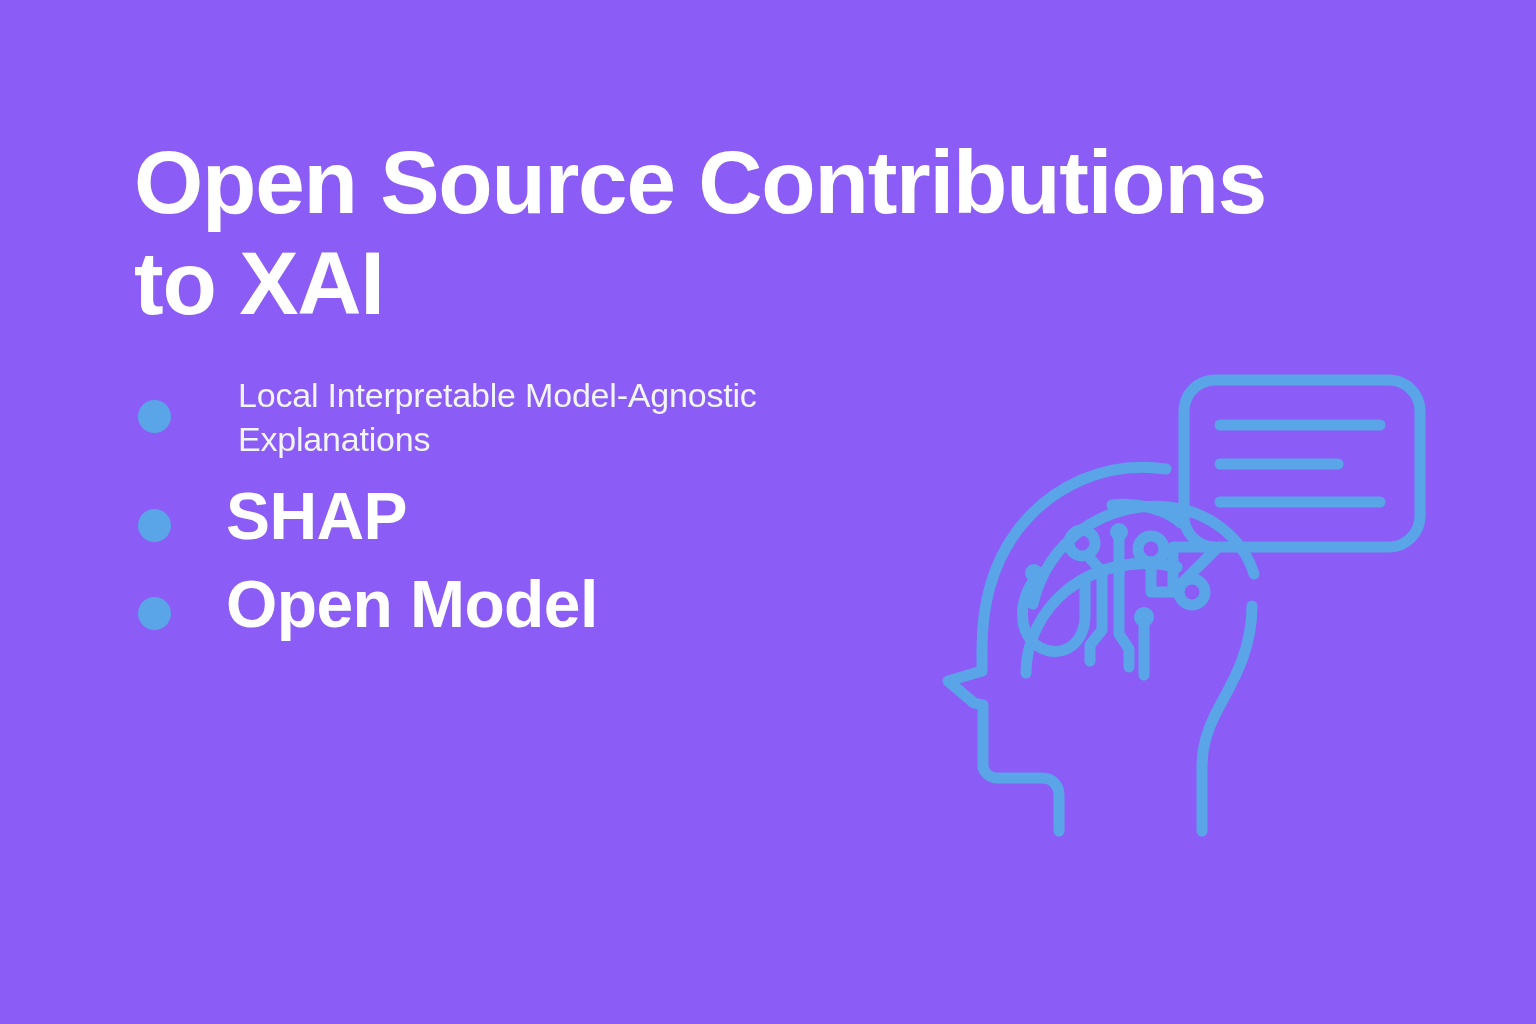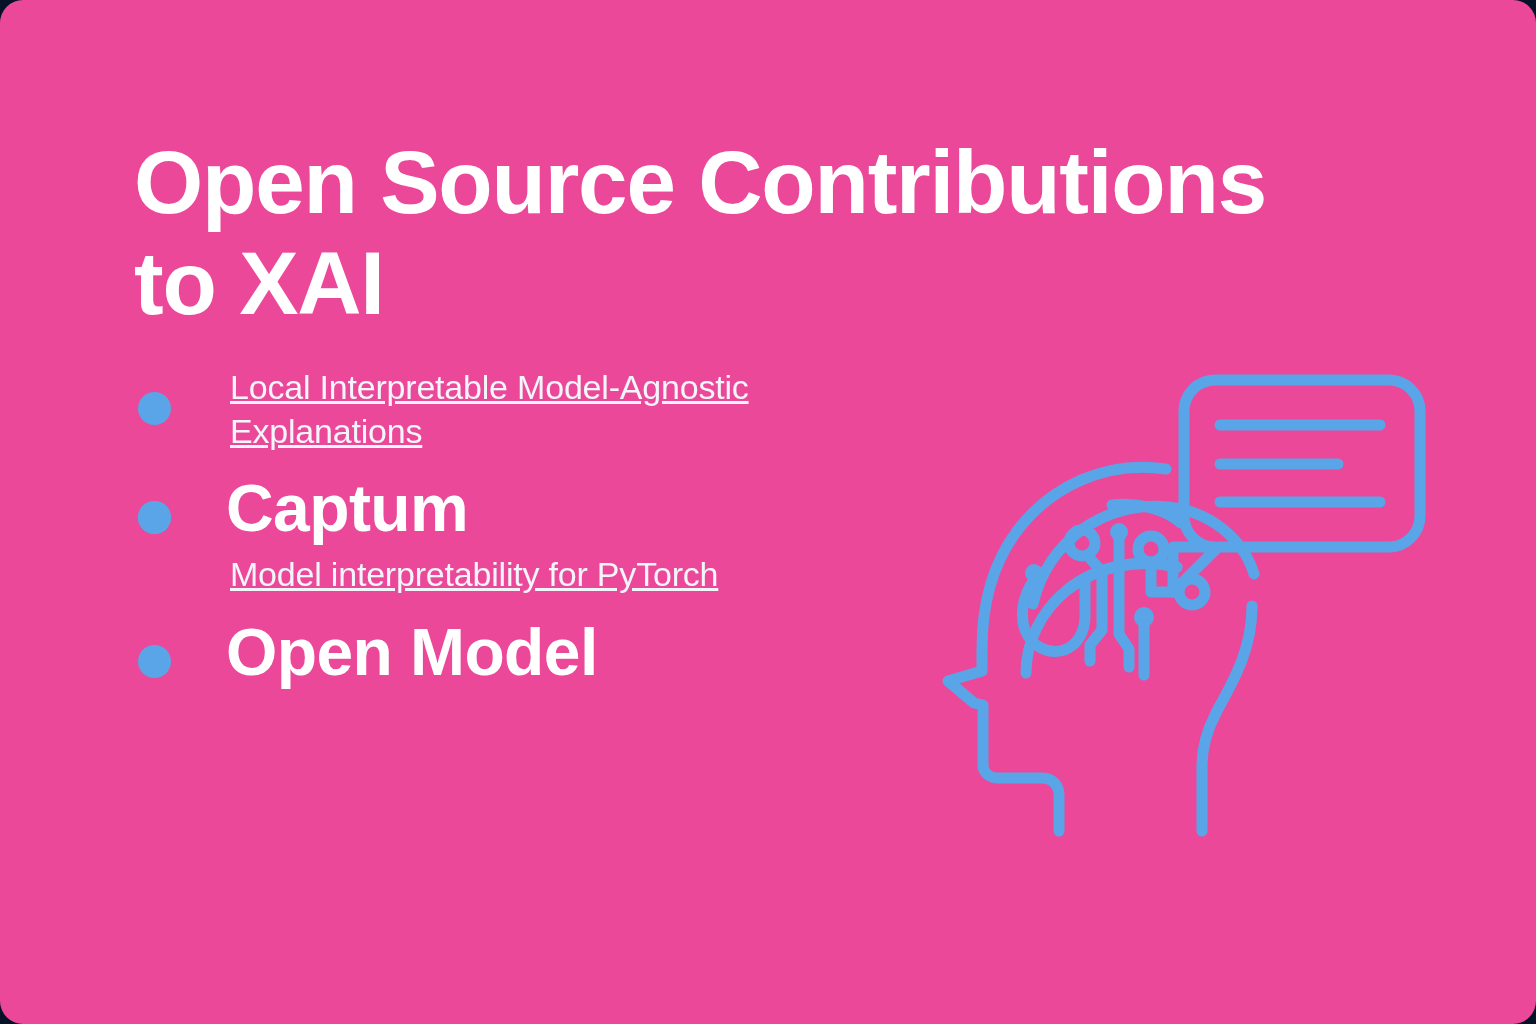--- a/index.html
+++ b/index.html
@@ -13,23 +13,22 @@
     height: 1024px;
     overflow: hidden;
     font-family: "Liberation Sans", sans-serif;
     -webkit-font-smoothing: antialiased;
   }
 
   .slide {
     position: relative;
     width: 1536px;
     height: 1024px;
-    background: #ec4899;
+    background: #8b5cf6;
     overflow: hidden;
-    border-radius: 23px;
   }
 
   
   .title {
     position: absolute;
     left: 134px;
     top: 72px;
     width: 1280px;
     color: #ffffff;
     font-size: 89px;
@@ -72,22 +71,21 @@
     letter-spacing: -0.6px;
     margin: 0 0 12px 0;
   }
 
   .item-sub {
     color: #f2f5fa;
     font-size: 34px;
     font-weight: normal;
     line-height: 1.28;
     letter-spacing: -0.2px;
-    margin: 4px;
-    text-decoration: underline;
+    margin: 12px;
   }
 
   
   .illustration {
     position: absolute;
     left: 930px;
     top: 368px;
     width: 512px;
     height: 472px;
   }
@@ -103,27 +101,23 @@
 
   <div class="list">
 
     <div class="item">
       <span class="bullet"></span>
       <div class="item-sub">Local Interpretable Model-Agnostic Explanations</div>
     </div>
 
     <div class="item">
       <span class="bullet"></span>
+      <div class="item-title">SHAP</div>
     </div>
 
-    <div class="item">
-      <span class="bullet"></span>
-      <div class="item-title">Captum</div>
-      <div class="item-sub">Model interpretability for PyTorch</div>
-    </div>
 
     <div class="item">
       <span class="bullet"></span>
       <div class="item-title">Open Model</div>
     </div>
 
   </div>
 
   <div class="illustration">
     <svg viewBox="0 0 512 472" xmlns="http://www.w3.org/2000/svg" fill="none" stroke="#5aa5e8" stroke-width="11" stroke-linecap="round" stroke-linejoin="round">

